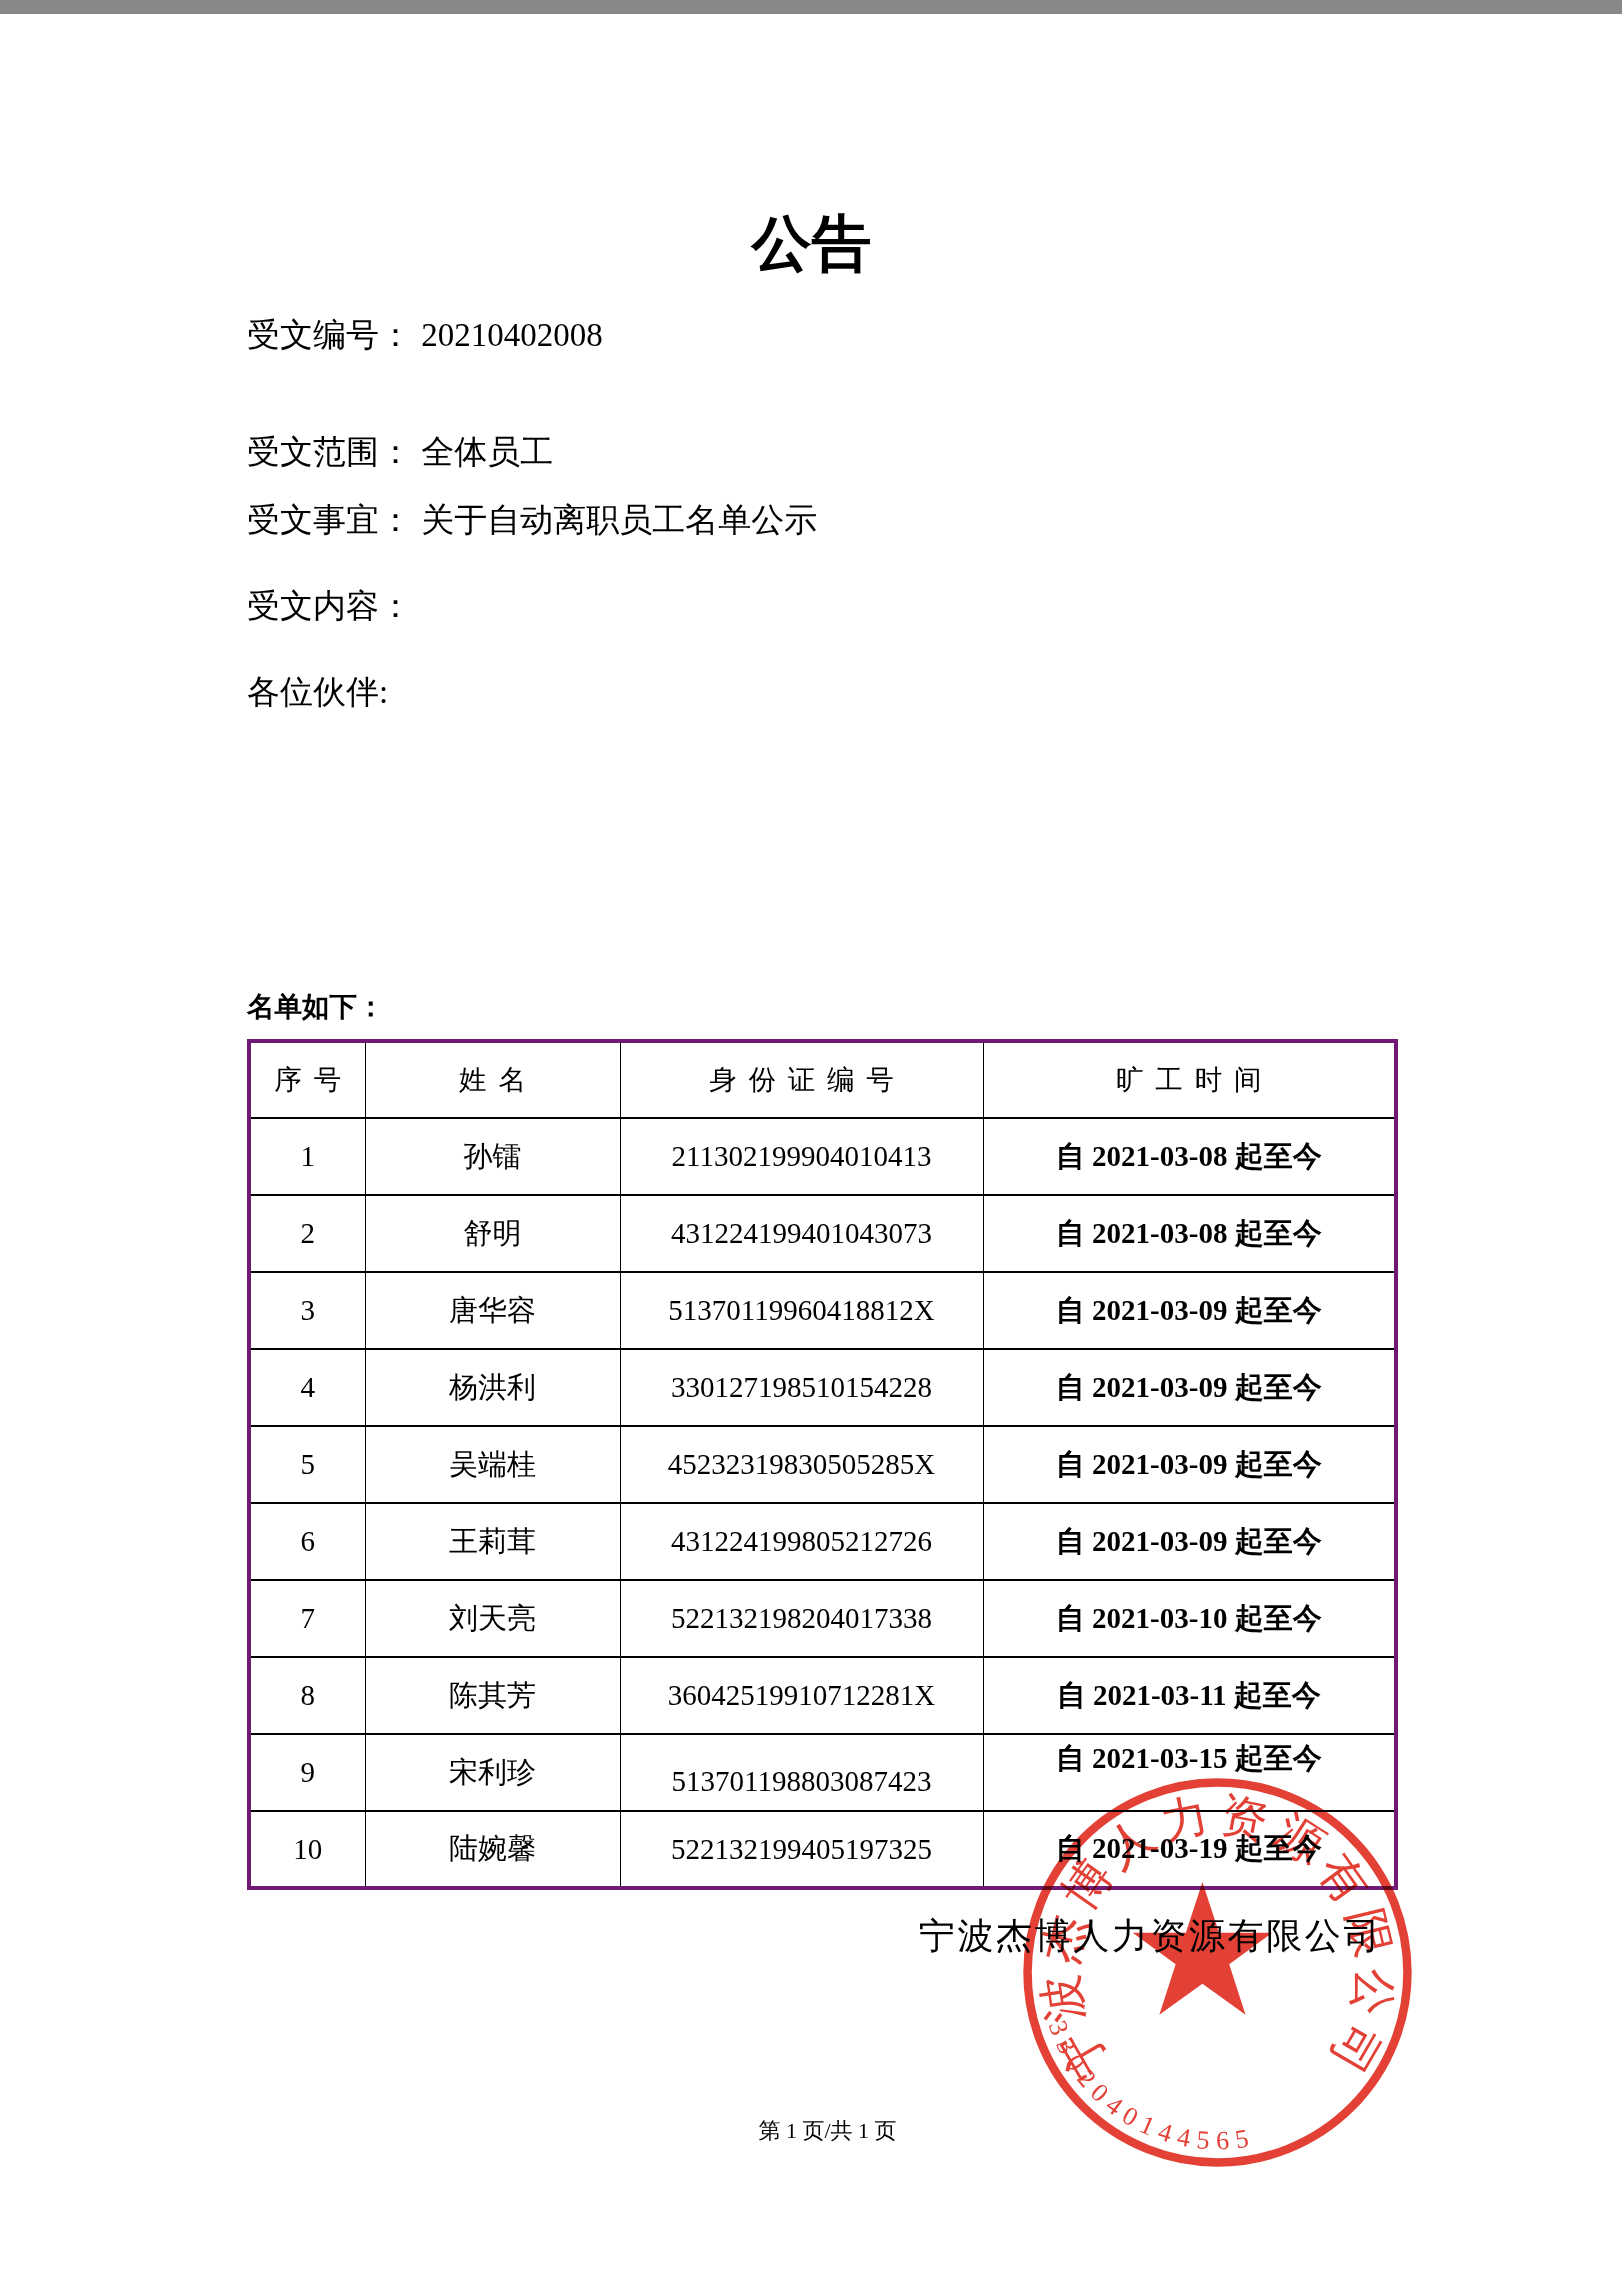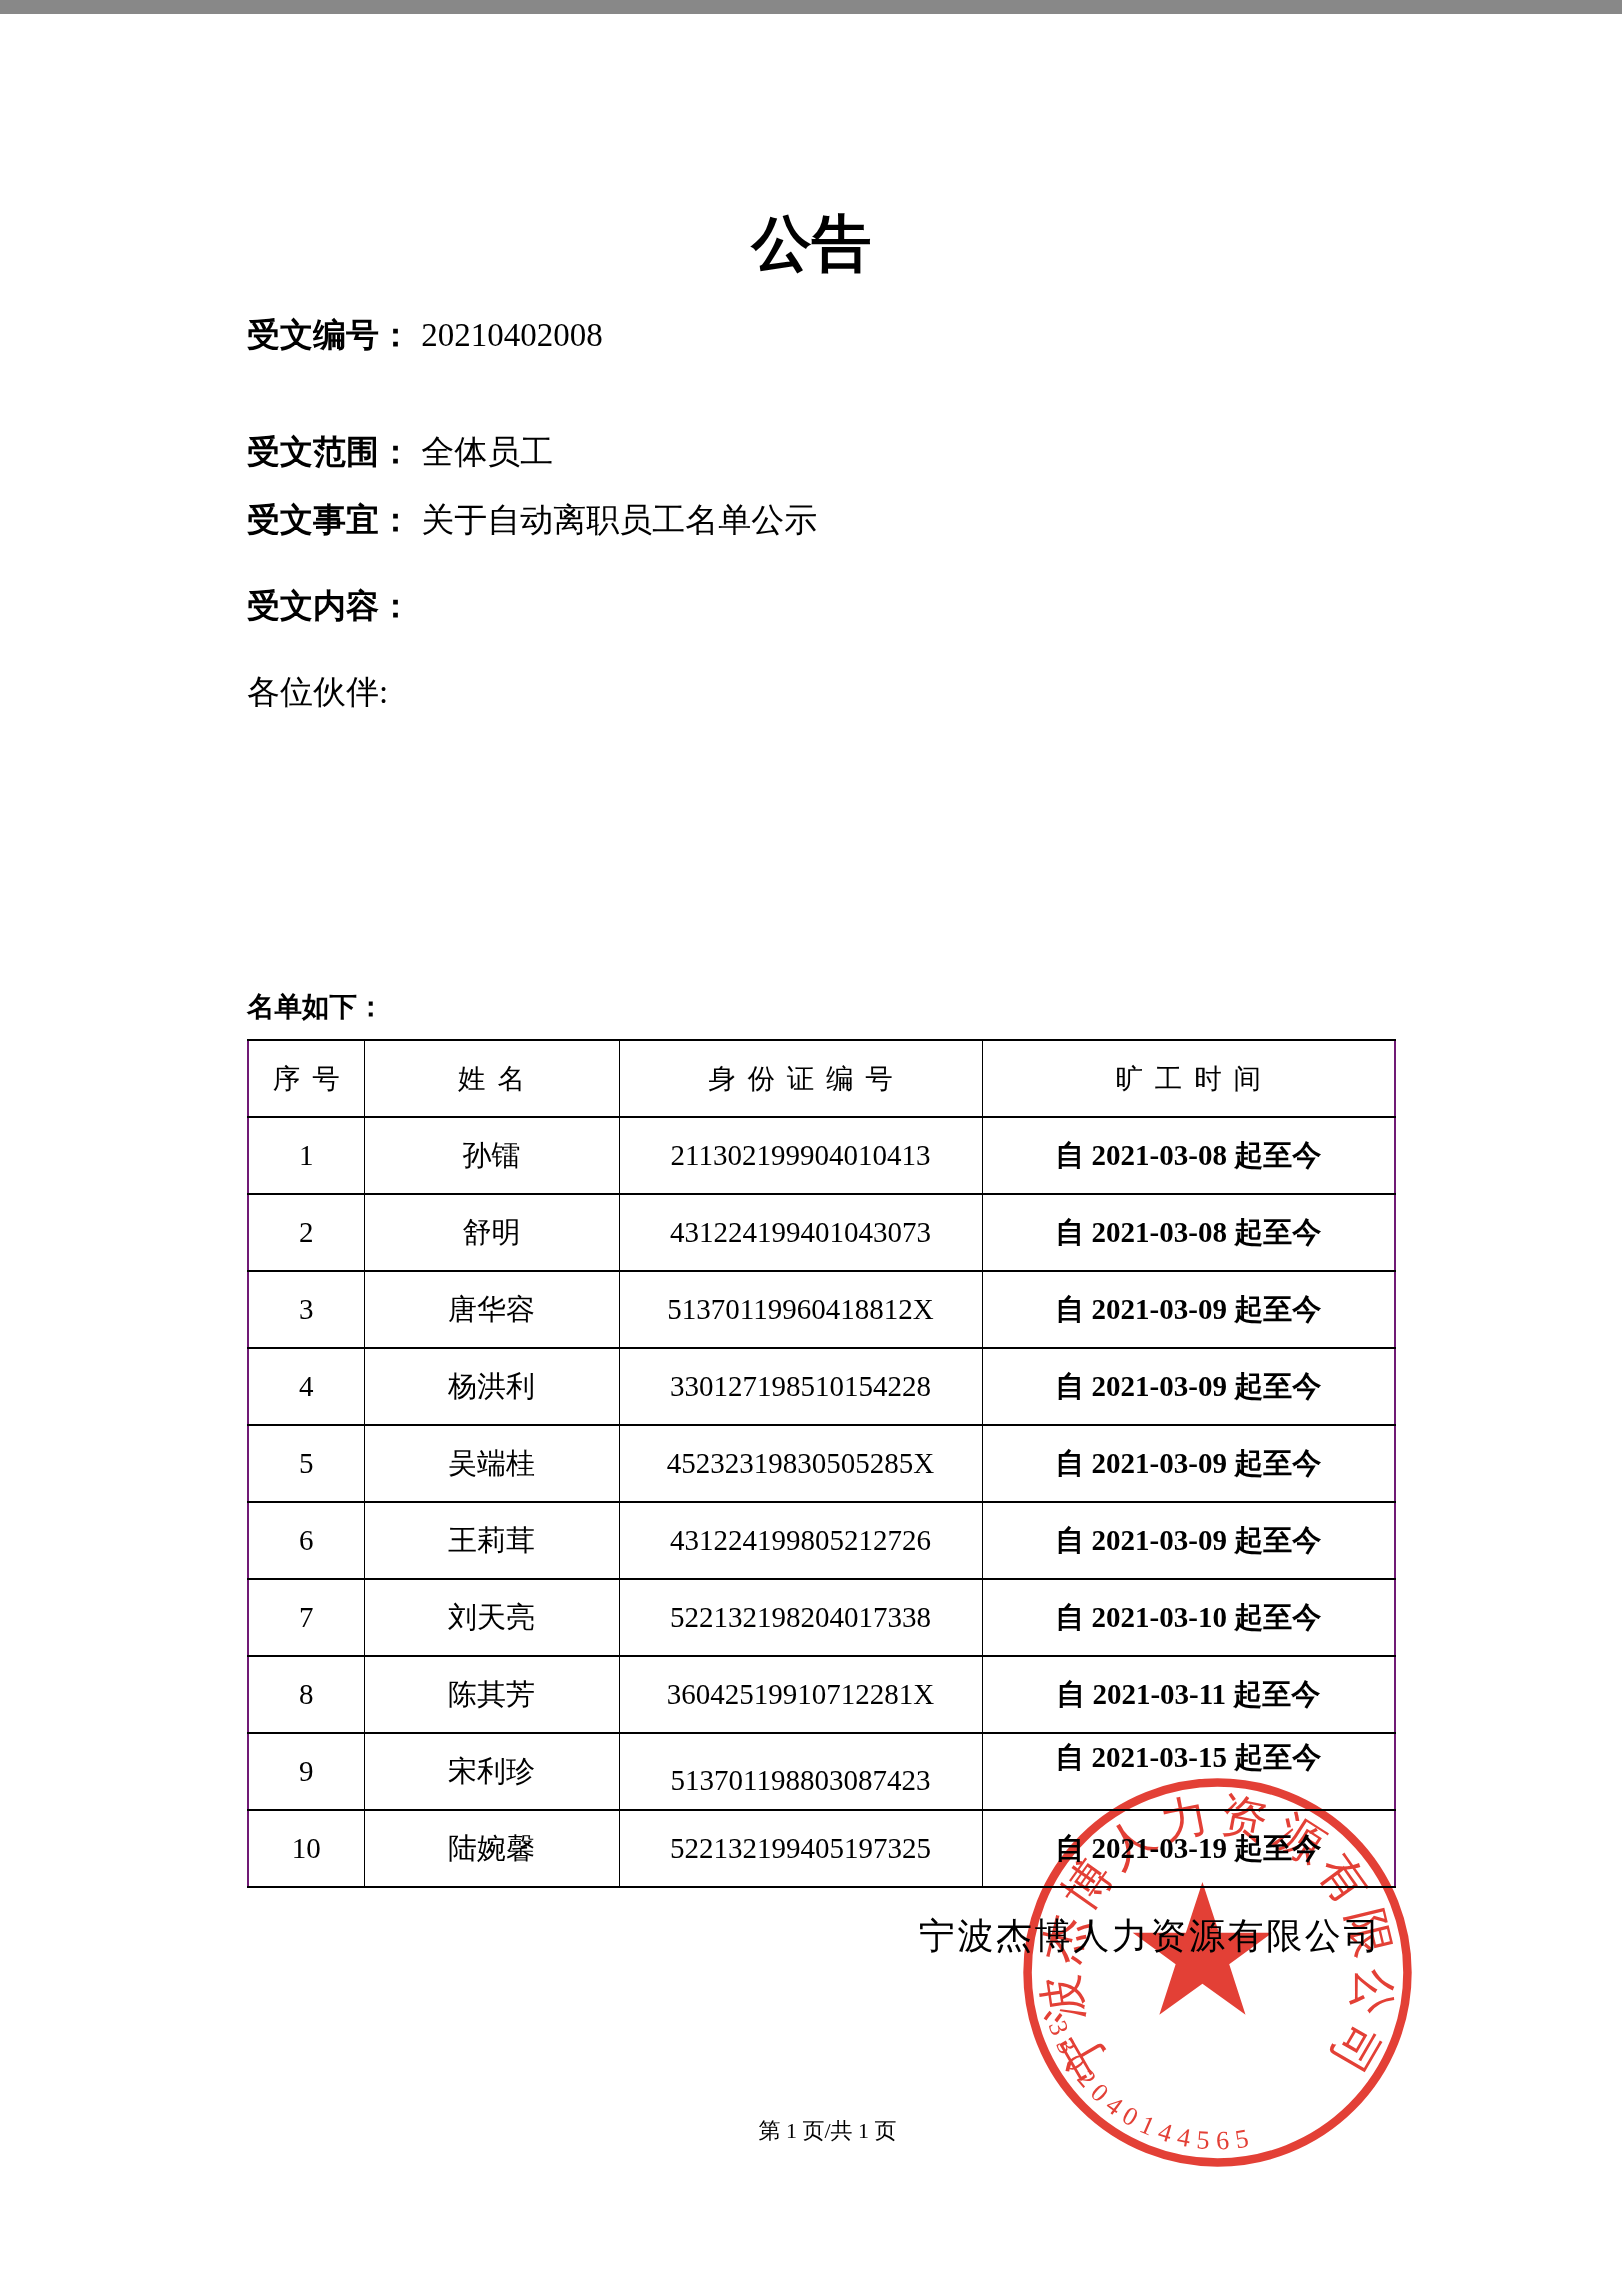--- a/index.html
+++ b/index.html
@@ -18,36 +18,36 @@
     top: 200px; left: 0; width: 1623px;
     text-align: center;
     font-size: 60px; font-weight: bold; line-height: 1;
   }
 
   .meta-line { left: 247px; font-size: 33px; line-height: 39px; white-space: nowrap; }
   .meta-1 { top: 302px; }
   .meta-2 { top: 419px; text-align: center; }
   .meta-3 { top: 487px; }
   .meta-4 { top: 573px; }
-  .meta-label { font-weight: bold; }
+  .meta-label { font-weight: normal; }
   .meta-value { font-weight: normal; padding-left: 9.2px; }
 
   .salutation { top: 656px; left: 247px; font-size: 33px; }
 
   .body-para { top: 728px; left: 247px; width: 1139px; font-size: 33px; line-height: 86px; }
   .body-line { width: 100%; }
   .jfull { text-align: justify; text-align-last: justify; }
 
   .list-intro { top: 975px; left: 247px; font-size: 27.5px; font-weight: bold; }
 
   .doc-table {
     position: absolute; top: 1025px; left: 247px;
     border-collapse: collapse; table-layout: fixed;
     width: 1148px;
-    border: 2px solid #701a75;
+    border: 4px solid #701a75;
   }
   .doc-table th, .doc-table td {
     border-left: 1.3px solid #000; border-right: 1.3px solid #000;
     border-top: 2px solid #000; border-bottom: 2px solid #000;
     text-align: center; vertical-align: middle;
     padding: 0; overflow: hidden;
   }
   .doc-table thead tr { height: 77px; }
   .doc-table tbody tr { height: 77px; }
   .doc-table th { font-size: 27.5px; font-weight: normal; letter-spacing: 11.8px; text-indent: 11.8px; }

